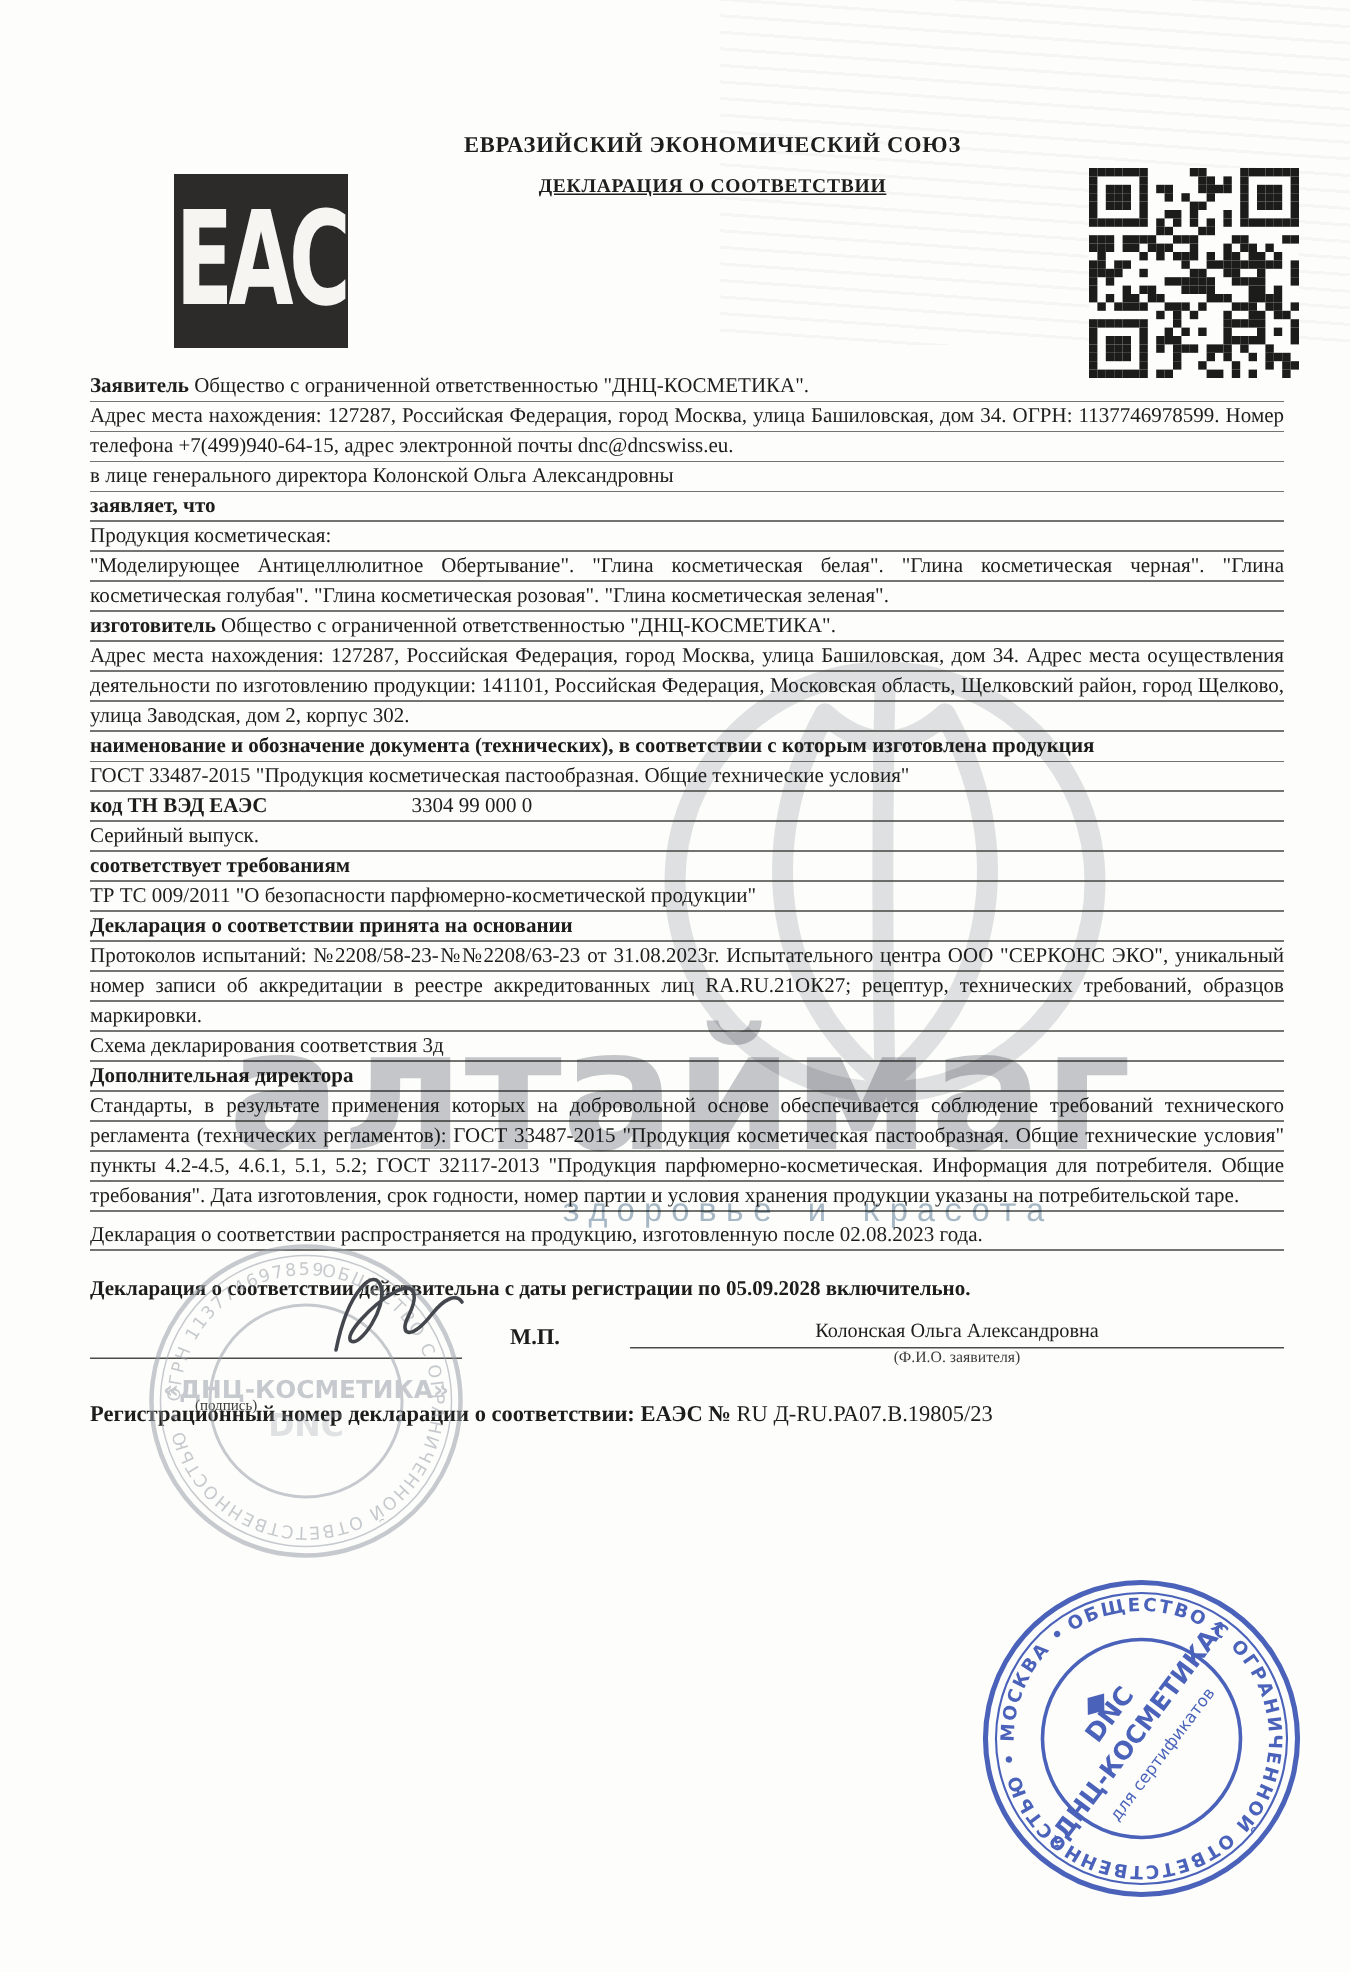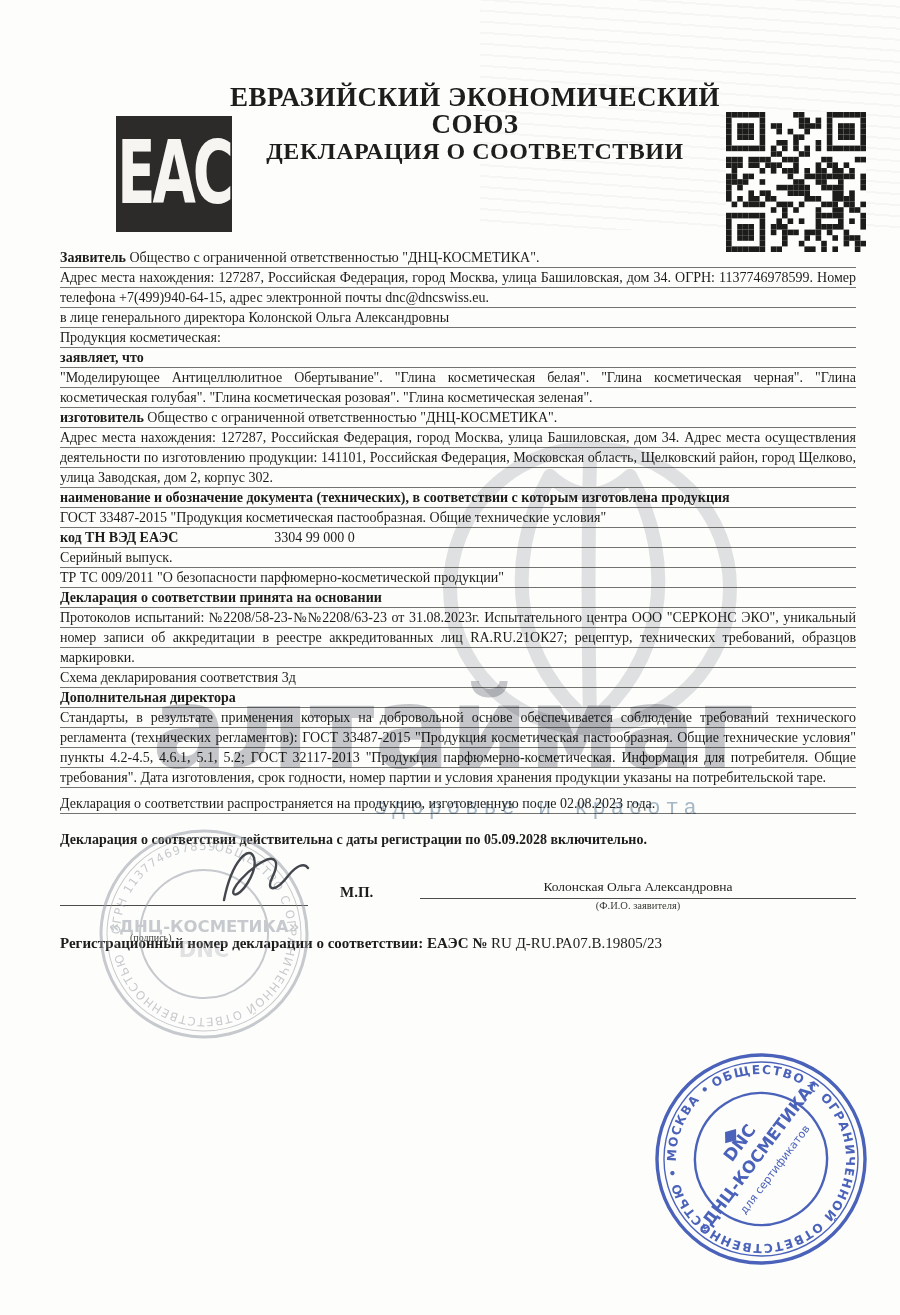--- a/index.html
+++ b/index.html
@@ -8,22 +8,22 @@
         font-family:"Liberation Serif","DejaVu Serif",serif;color:#1d1d1b;}
 
   
   .noise{position:absolute;left:480px;top:0;width:420px;height:230px;
          background:repeating-linear-gradient(4deg,transparent 0 9px,rgba(110,110,105,.05) 9px 11px);
          pointer-events:none;}
 
   
   .eac{position:absolute;left:116px;top:116px;width:92px;height:116px;}
   .titles{position:absolute;left:205px;top:84px;width:540px;text-align:center;font-weight:bold;}
-  .titles .t1{font-size:27px;letter-spacing:.5px;line-height:27px;}
-  .titles .t2{font-size:24px;letter-spacing:.5px;line-height:26px;}
+  .titles .t1{font-size:15px;letter-spacing:.5px;line-height:27px;}
+  .titles .t2{font-size:13px;letter-spacing:.5px;line-height:26px;text-decoration:underline;}
   .qr{position:absolute;left:726px;top:112px;width:140px;height:140px;}
 
   
   .body{position:absolute;left:60px;top:248px;width:796px;font-size:14px;line-height:20px;z-index:2;}
   .body p{margin:0;}
   .row{background-image:repeating-linear-gradient(to bottom,transparent 0,transparent 19px,rgba(62,62,58,.72) 19px,rgba(62,62,58,.72) 20px);}
   .row-n{background:none;}
   .just{text-align:justify;}
   .gap-sm{margin-top:6px !important;}
   .gap-md{margin-top:16px !important;}
@@ -399,29 +399,30 @@
         <rect x="95.20" y="134.40" width="5.60" height="5.60" fill="#1c1c1a"></rect>
         <rect x="106.40" y="134.40" width="5.60" height="5.60" fill="#1c1c1a"></rect>
         <rect x="128.80" y="134.40" width="5.60" height="5.60" fill="#1c1c1a"></rect>
       </svg>
   </div>
 
   <main class="body">
     <p class="row"><b>Заявитель</b> <span>Общество с ограниченной ответственностью "ДНЦ-КОСМЕТИКА".</span></p>
     <p class="row just">Адрес места нахождения: 127287, Российская Федерация, город Москва, улица Башиловская, дом 34.  ОГРН: 1137746978599. Номер телефона +7(499)940-64-15, адрес электронной почты dnc@dncswiss.eu.</p>
     <p class="row">в лице генерального директора Колонской Ольга Александровны</p>
+    <p class="row"><b>заявляет, что</b></p>
     <p class="row">Продукция косметическая:</p>
-    <p class="row"><b>заявляет, что</b></p>
     <p class="row just">"Моделирующее Антицеллюлитное Обертывание". "Глина косметическая белая". "Глина косметическая черная". "Глина косметическая голубая". "Глина косметическая розовая". "Глина косметическая зеленая".</p>
     <p class="row"><b>изготовитель</b> <span>Общество с ограниченной ответственностью "ДНЦ-КОСМЕТИКА".</span></p>
     <p class="row just">Адрес места нахождения: 127287, Российская Федерация, город Москва, улица Башиловская, дом 34. Адрес места осуществления деятельности по изготовлению продукции: 141101, Российская Федерация, Московская область, Щелковский район, город Щелково, улица Заводская, дом 2, корпус 302.</p>
     <p class="row"><b>наименование и обозначение документа (технических), в соответствии с которым изготовлена продукция</b></p>
     <p class="row">ГОСТ 33487-2015 "Продукция косметическая пастообразная. Общие технические условия"</p>
     <p class="row"><b>код ТН ВЭД ЕАЭС</b><span class="tnved">3304 99 000 0</span></p>
     <p class="row">Серийный выпуск.</p>
+    <p class="row"><b>соответствует требованиям</b></p>
     <p class="row">ТР ТС 009/2011 "О безопасности парфюмерно-косметической продукции"</p>
     <p class="row"><b>Декларация о соответствии принята на основании</b></p>
     <p class="row just">Протоколов испытаний: №2208/58-23-№№2208/63-23 от 31.08.2023г. Испытательного центра ООО "СЕРКОНС ЭКО", уникальный номер записи об аккредитации в реестре аккредитованных лиц RA.RU.21ОК27; рецептур, технических требований, образцов маркировки.</p>
     <p class="row">Схема декларирования соответствия 3д</p>
     <p class="row"><b>Дополнительная директора</b></p>
     <p class="row just">Стандарты, в результате применения которых на добровольной основе обеспечивается соблюдение требований технического регламента (технических регламентов): ГОСТ 33487-2015 "Продукция косметическая пастообразная. Общие технические условия" пункты 4.2-4.5, 4.6.1, 5.1, 5.2; ГОСТ 32117-2013 "Продукция парфюмерно-косметическая. Информация для потребителя. Общие требования". Дата изготовления, срок годности, номер партии и условия хранения продукции указаны на потребительской таре.</p>
     <p class="row gap-sm">Декларация о соответствии распространяется на продукцию, изготовленную после 02.08.2023 года.</p>
     <p class="row-n gap-md"><b>Декларация о соответствии действительна с даты регистрации по 05.09.2028 включительно.</b></p>
   </main>
 

